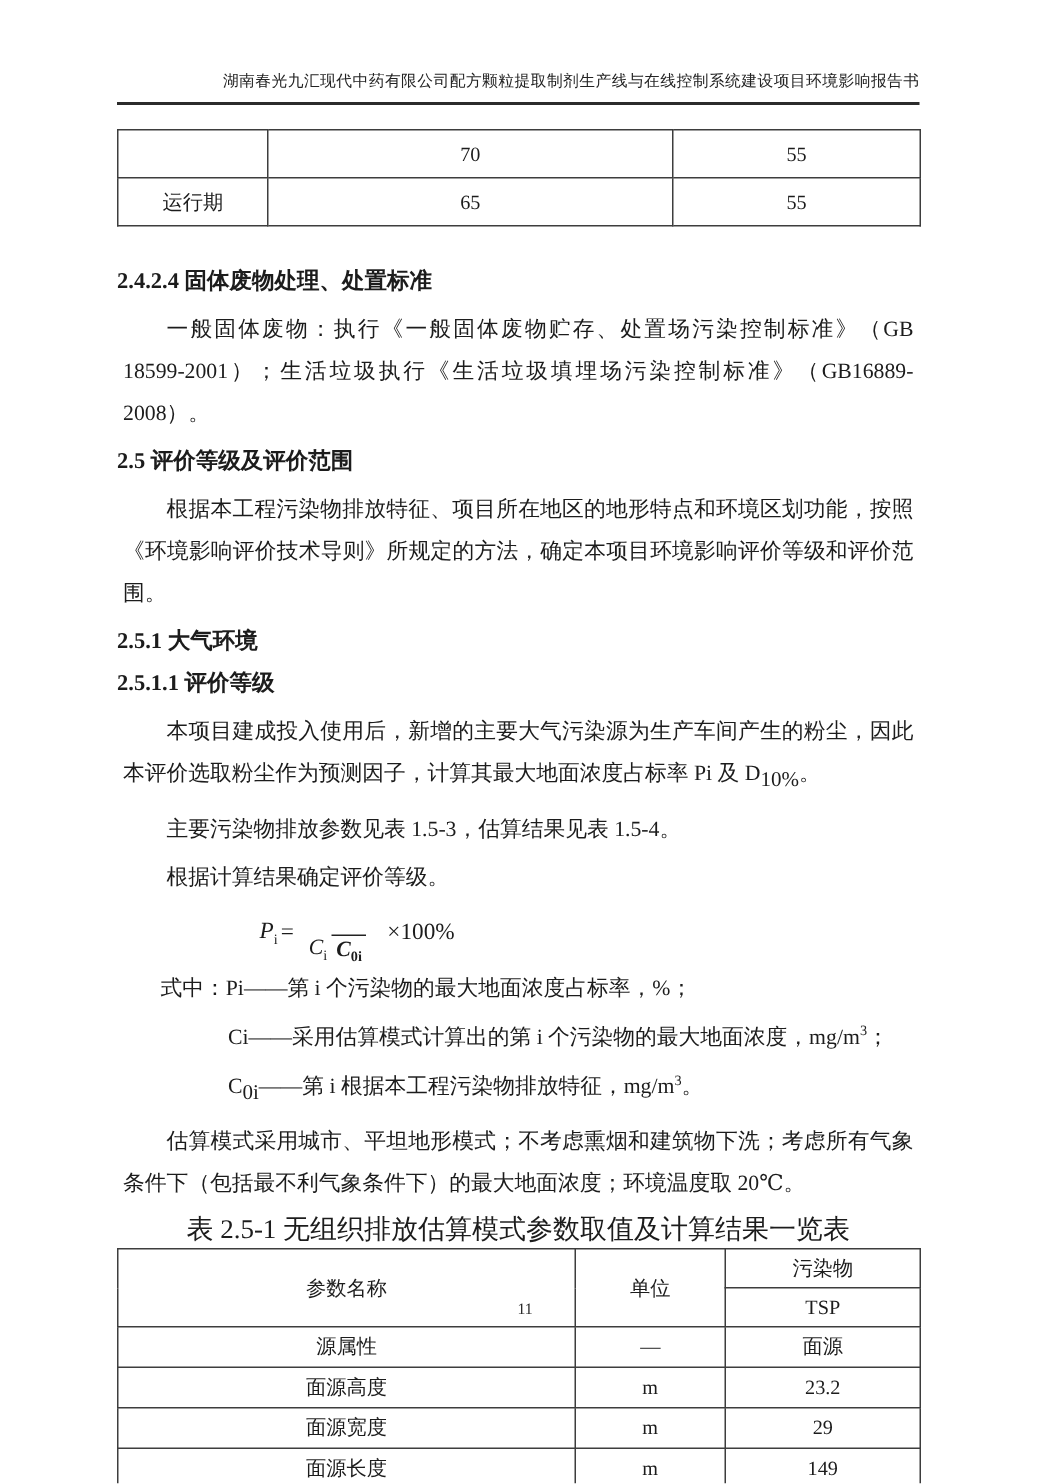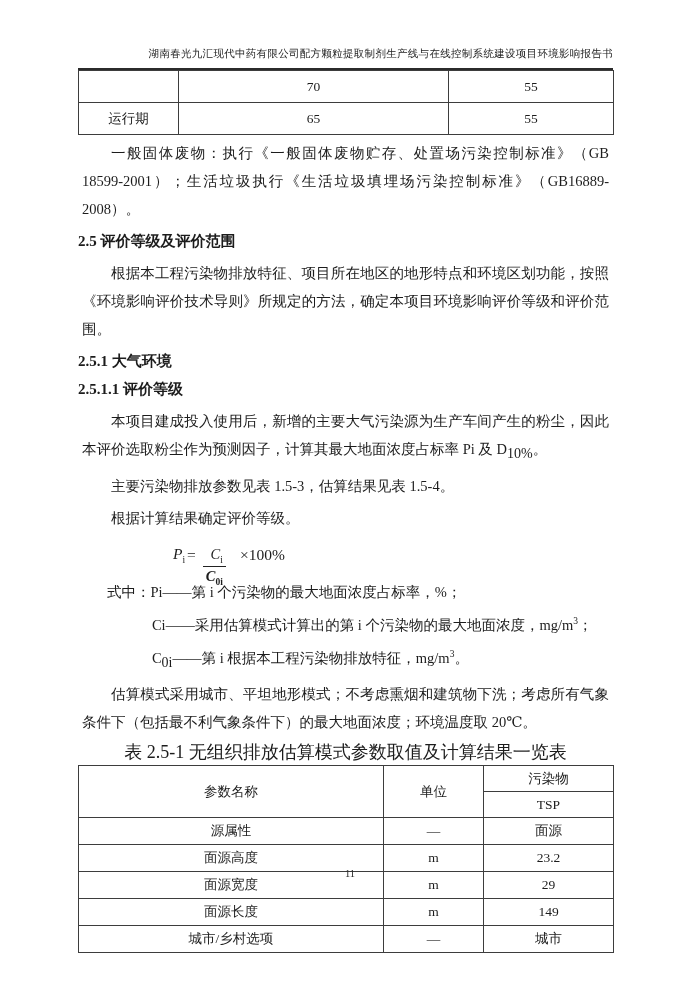--- a/index.html
+++ b/index.html
@@ -30,21 +30,21 @@
   
   table {
     border-collapse:collapse;
     width:535px;
     table-layout:fixed;
     font-size:13.5px;
     color:#1c1c1c;
   }
   table.bordered { border:1.5px solid #333333; }
   table.bordered td { border:1px solid #3d3d3d; text-align:center; vertical-align:middle; padding:0 4px; }
-  .noise-table { margin-top:0; }
+  .noise-table { margin-top:16px; }
   .noise-table td { height:31px; }
   .param-table td { height:25px; }
   .param-table td.data-cell { height:26px; }
   
   .heading {
     font-size:15px;
     font-weight:bold;
     line-height:28px;
     margin:0;
   }
@@ -61,21 +61,21 @@
   
   .formula-row {
     margin:6px 0 6px 95px;
     height:34px;
     display:flex;
     align-items:center;
     font-size:15.5px;
   }
   .it { font-style:italic; }
   .f-eq { margin:0 7px 0 2px; }
-  .frac { display:inline-flex; flex-direction:column; align-items:flex-end; line-height:1.25; font-size:14.5px;margin-top:24px; }
+  .frac { display:inline-flex; flex-direction:row; align-items:center; line-height:1.25; font-size:14.5px;margin-top:24px; }
   .frac .den { border-top:1px solid #222222; padding:0 3px;font-weight:bold; }
   .frac .num { padding:0 3px; }
   .f-rhs { margin-left:14px; }
   .formula-row sub { font-size:9.5px; }
   
   .where { font-size:14.5px; line-height:29px; margin:0; }
   .where.first { text-indent:2em; }
   .where.cont { padding-left:5.1em; }
   
   .tbl-caption {
@@ -116,20 +116,21 @@
           <td>55</td>
         </tr>
         <tr>
           <td>运行期</td>
           <td>65</td>
           <td>55</td>
         </tr>
       </tbody>
     </table>
 
+    <p class="heading h-first">2.4.2.4  固体废物处理、处置标准</p>
     <p class="para">一般固体废物：执行《一般固体废物贮存、处置场污染控制标准》（GB 18599-2001）；生活垃圾执行《生活垃圾填埋场污染控制标准》（GB16889-2008）。</p>
 
     <p class="heading">2.5 评价等级及评价范围</p>
     <p class="para">根据本工程污染物排放特征、项目所在地区的地形特点和环境区划功能，按照《环境影响评价技术导则》所规定的方法，确定本项目环境影响评价等级和评价范围。</p>
 
     <p class="heading">2.5.1  大气环境</p>
     <p class="heading">2.5.1.1  评价等级</p>
 
     <p class="para"><span>本项目建成投入使用后，新增的主要大气污染源为生产车间产生的粉尘，因此本评价选取粉尘作为预测因子，计算其最大地面浓度占标率 Pi 及 D</span><sub>10%</sub><span>。</span></p>
 

